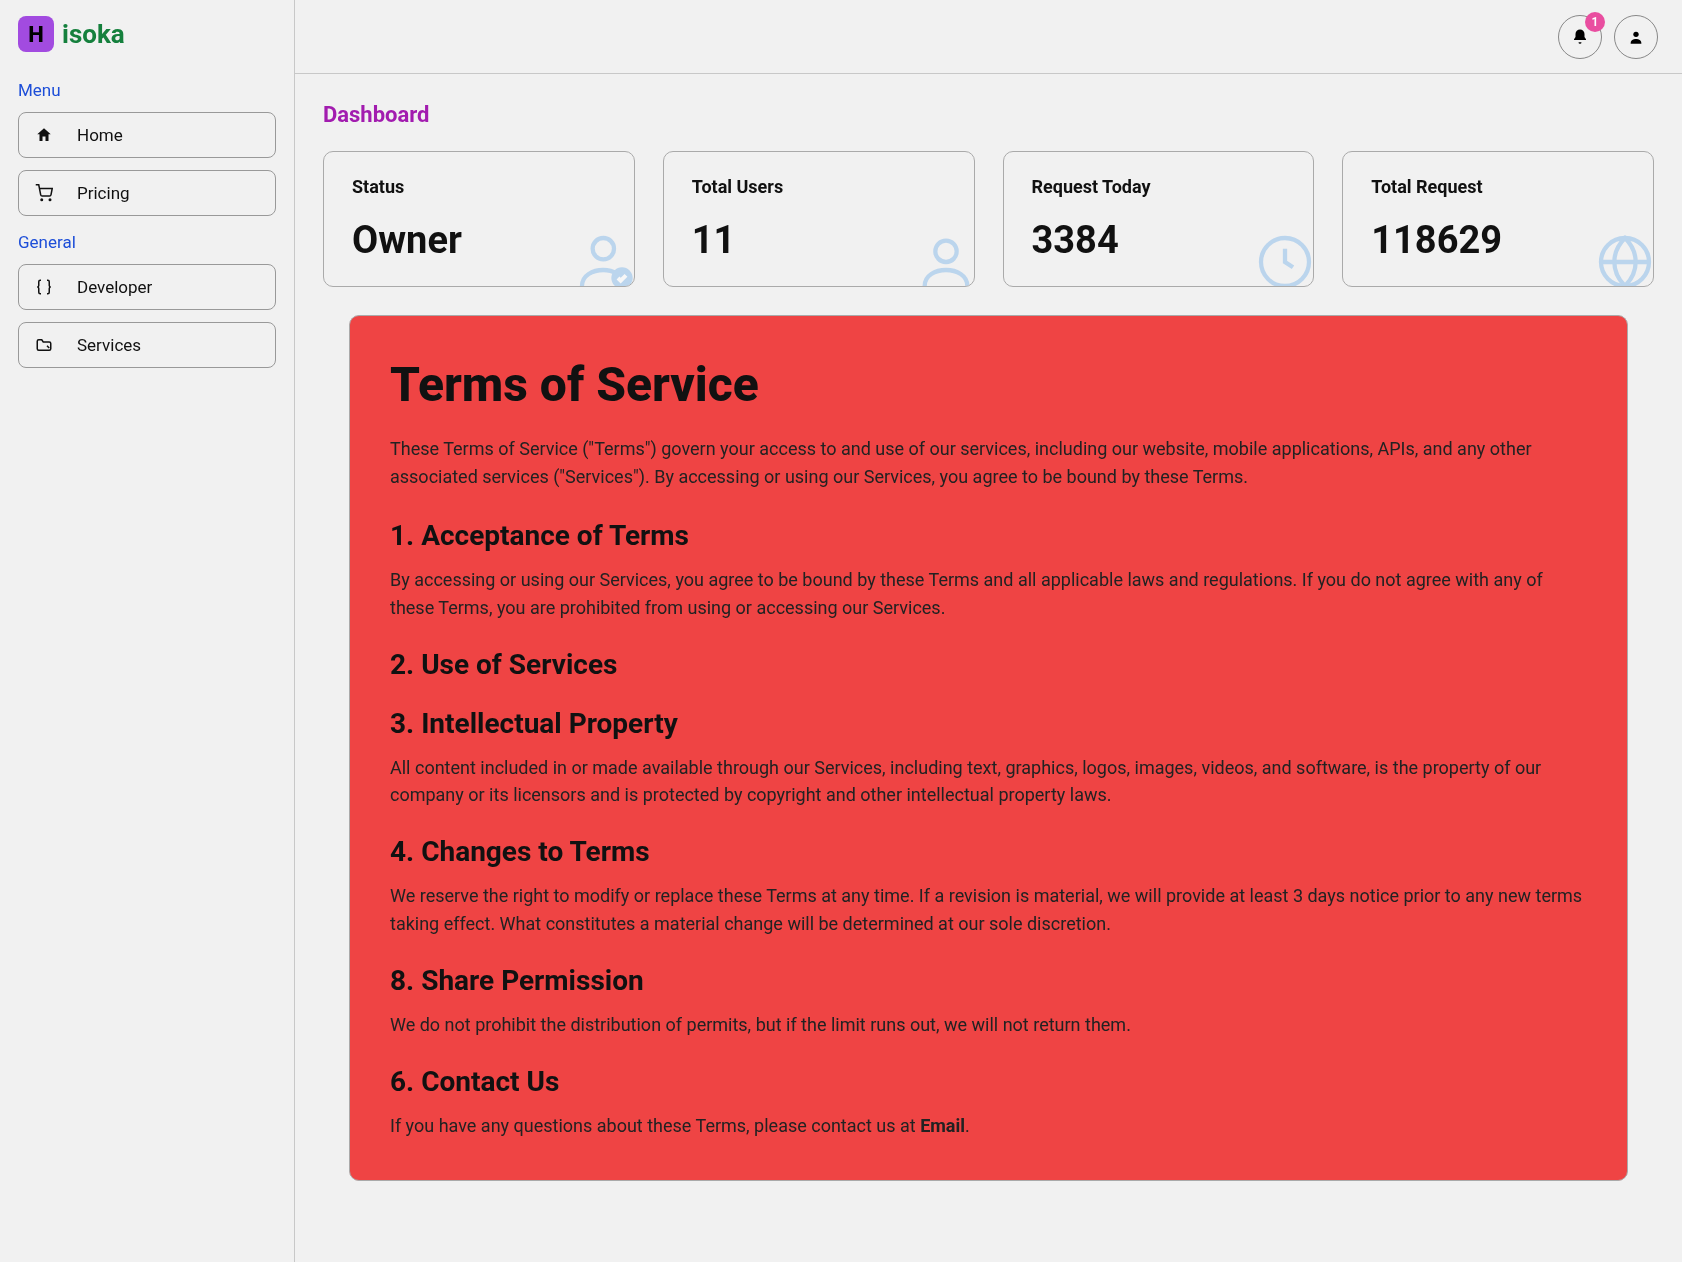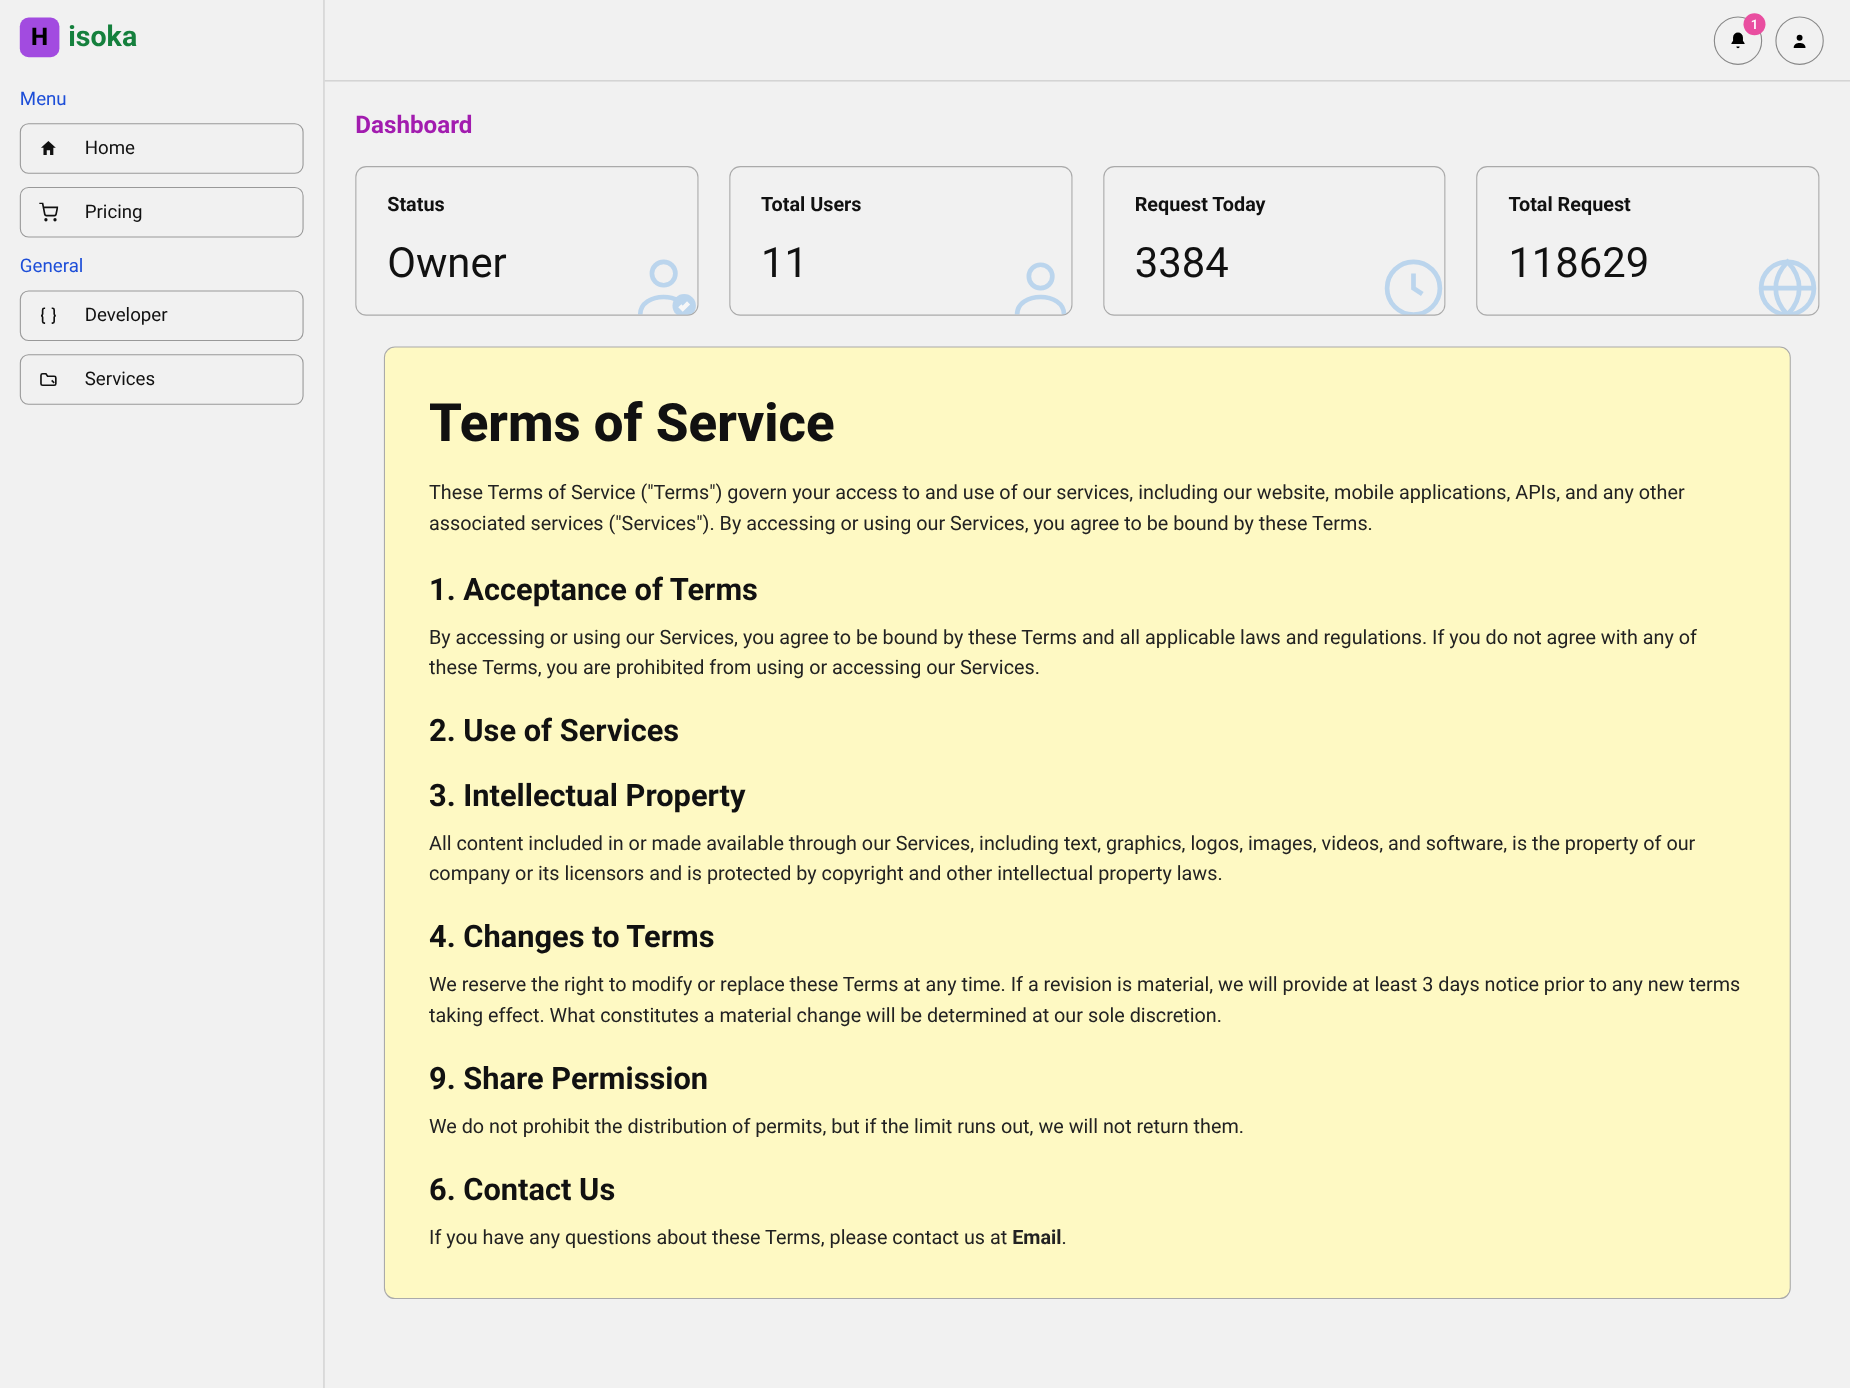--- a/index.html
+++ b/index.html
@@ -139,33 +139,33 @@
       overflow: hidden;
     }
     .stat-label {
       font-size: 18px;
       font-weight: 700;
       color: #111;
       margin-bottom: 21px;
     }
     .stat-value {
       font-size: 38px;
-      font-weight: 400;
+      font-weight: 700;
       color: #111;
     }
     .stat-icon {
       position: absolute;
       bottom: -8px;
       right: -4px;
       width: 64px;
       height: 64px;
       opacity: 0.45;
     }
     .tos-card {
-      background: #fef9c3;
+      background: #ef4444;
       border: 1px solid #aaa;
       border-radius: 10px;
       padding: 40px;
       margin: 0 26px;
     }
     .tos-title {
       font-size: 48px;
       font-weight: 800;
       color: #111;
       margin-bottom: 22px;
@@ -304,21 +304,21 @@
       <p class="tos-section-body">By accessing or using our Services, you agree to be bound by these Terms and all applicable laws and regulations. If you do not agree with any of these Terms, you are prohibited from using or accessing our Services.</p>
 
       <h3 class="tos-section-title">2. Use of Services</h3>
 
       <h3 class="tos-section-title">3. Intellectual Property</h3>
       <p class="tos-section-body">All content included in or made available through our Services, including text, graphics, logos, images, videos, and software, is the property of our company or its licensors and is protected by copyright and other intellectual property laws.</p>
 
       <h3 class="tos-section-title">4. Changes to Terms</h3>
       <p class="tos-section-body">We reserve the right to modify or replace these Terms at any time. If a revision is material, we will provide at least 3 days notice prior to any new terms taking effect. What constitutes a material change will be determined at our sole discretion.</p>
 
-      <h3 class="tos-section-title">9. Share Permission</h3>
+      <h3 class="tos-section-title">8. Share Permission</h3>
       <p class="tos-section-body">We do not prohibit the distribution of permits, but if the limit runs out, we will not return them.</p>
 
       <h3 class="tos-section-title">6. Contact Us</h3>
       <p class="tos-section-body">
         <span>If you have any questions about these Terms, please contact us at </span><a class="tos-email">Email</a><span>.</span>
       </p>
     </div>
   </div>
 </div>
 

